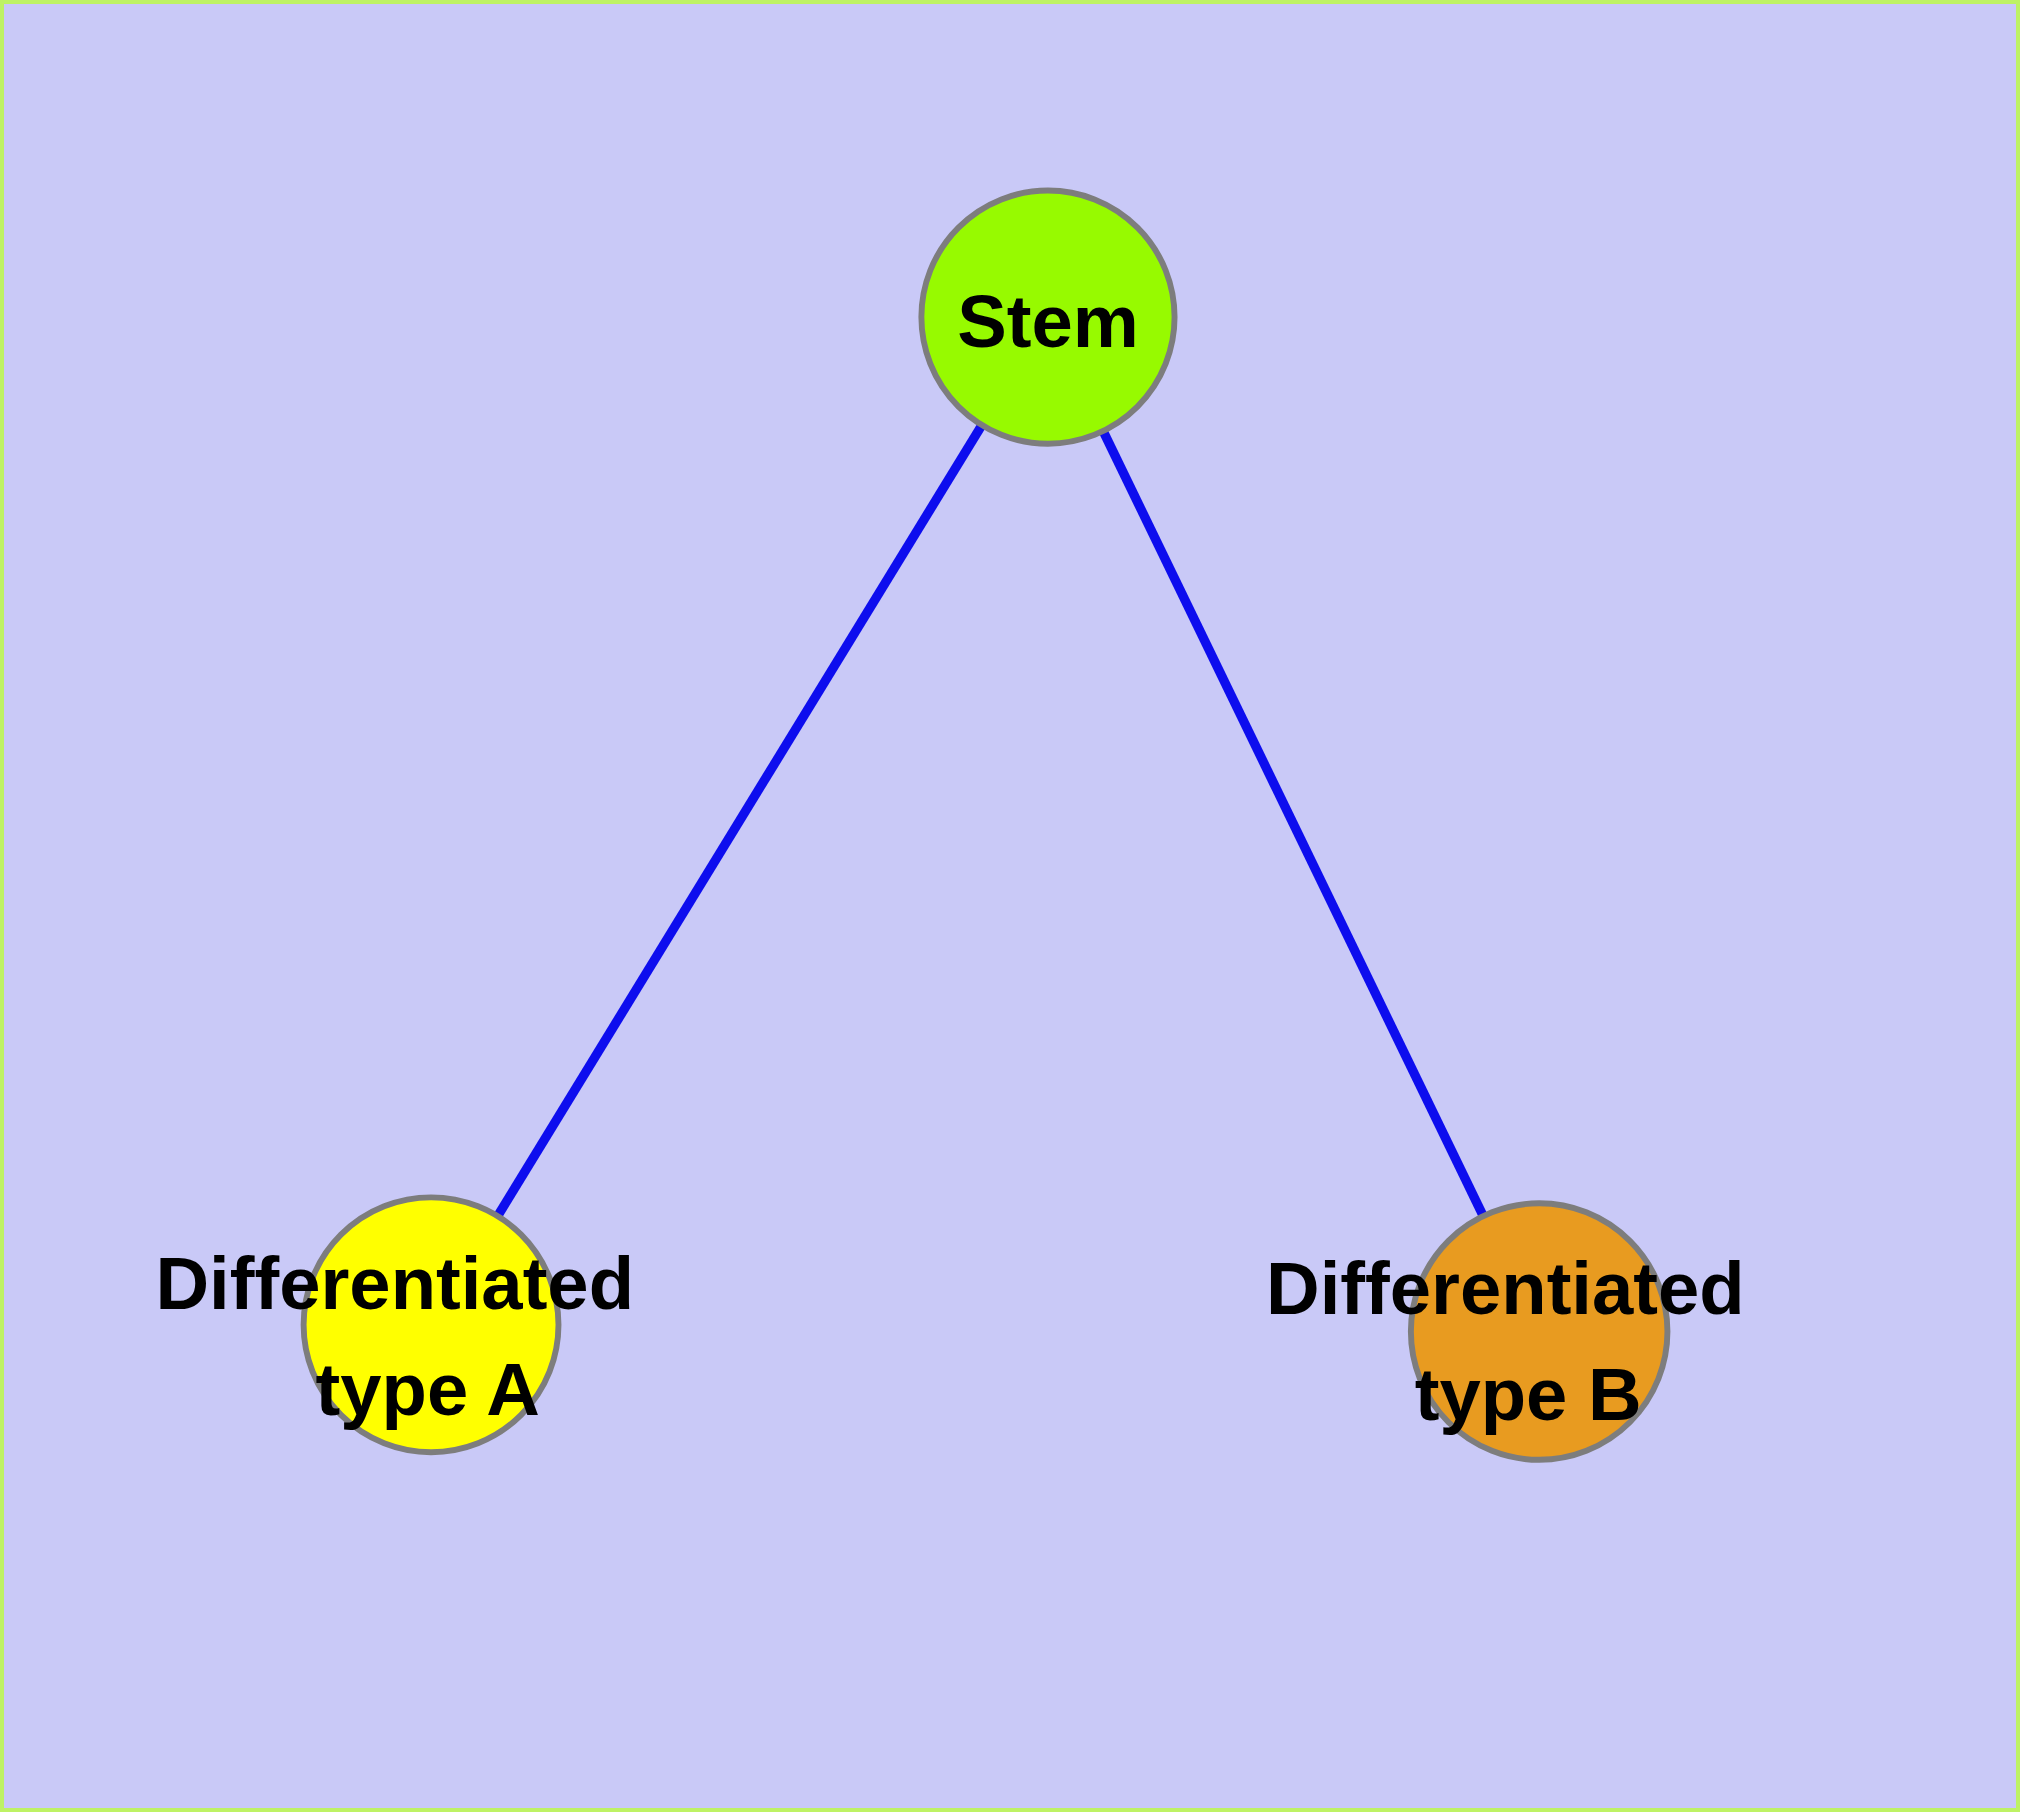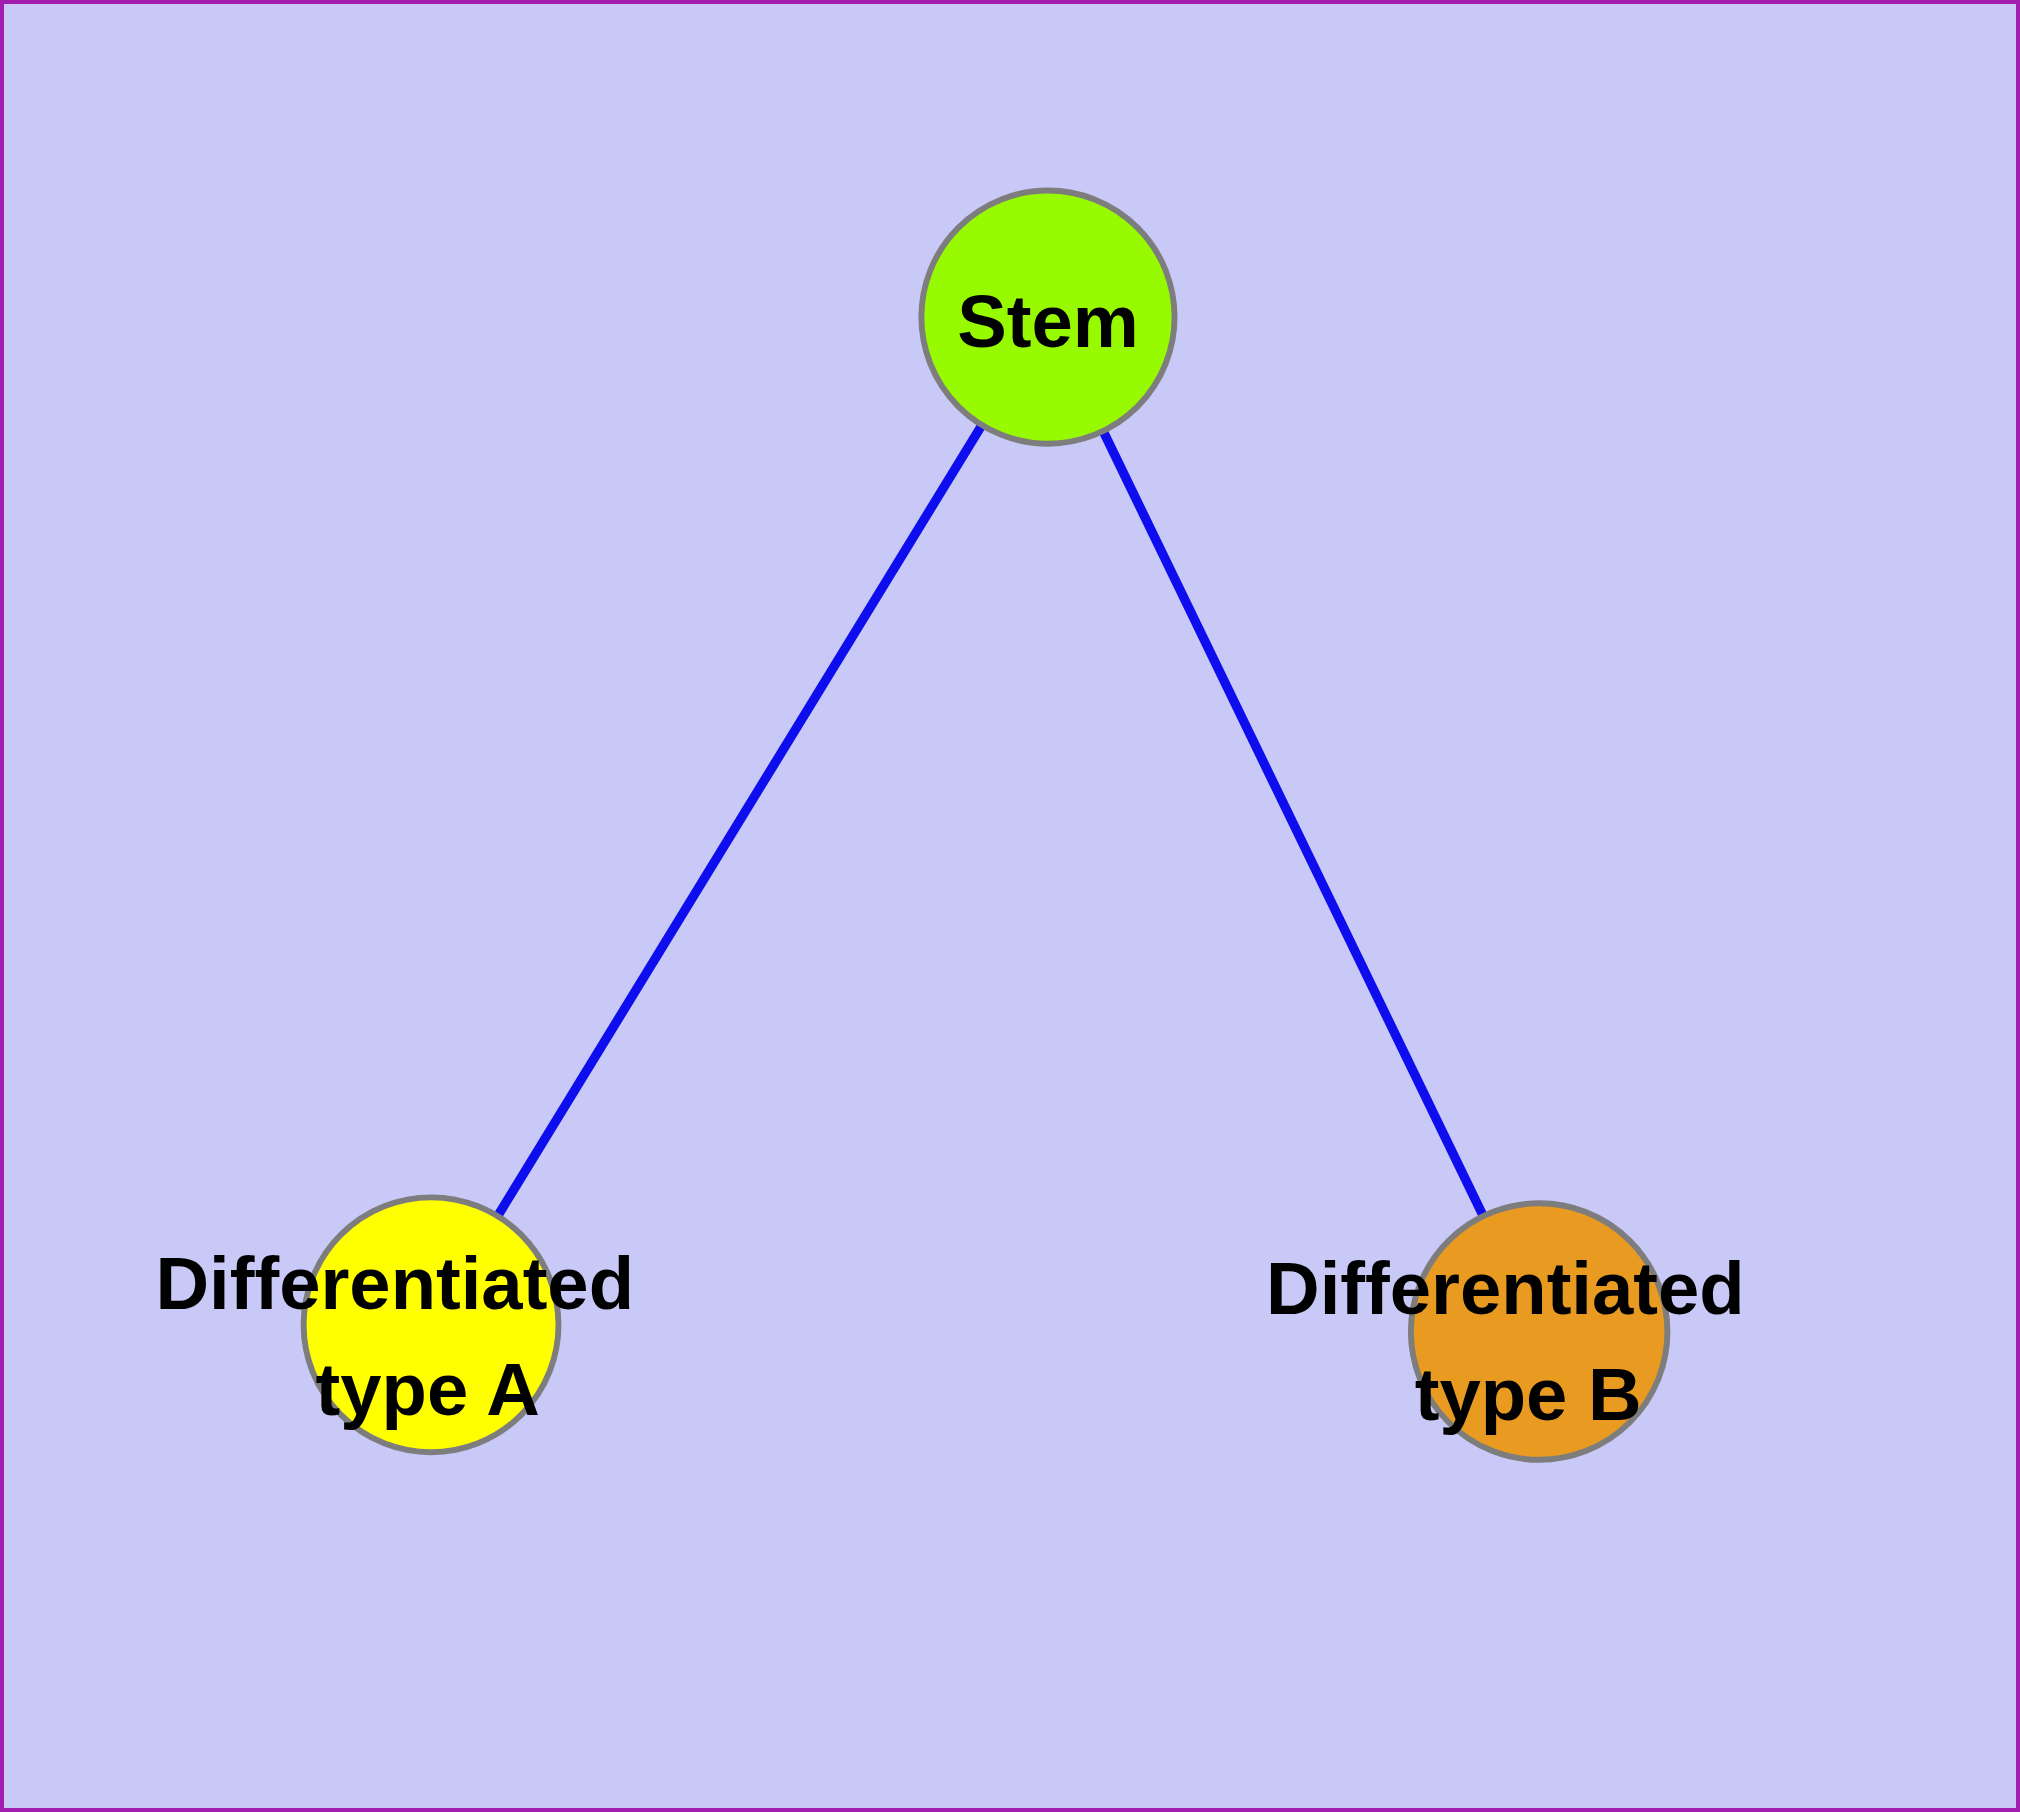--- a/index.html
+++ b/index.html
@@ -5,21 +5,21 @@
   html, body {
     margin: 0;
     padding: 0;
     background: #ffffff;
   }
   .canvas-frame {
     width: 100%;
     max-width: 2021px;
     padding: 4px;            
     box-sizing: border-box;
-    background: #a21caf;
+    background: #bef264;
   }
   svg.diagram {
     display: block;
     width: 100%;
     height: auto;
   }
   .node-circle {
     stroke-width: 7px;
   }
   .edge-line {

